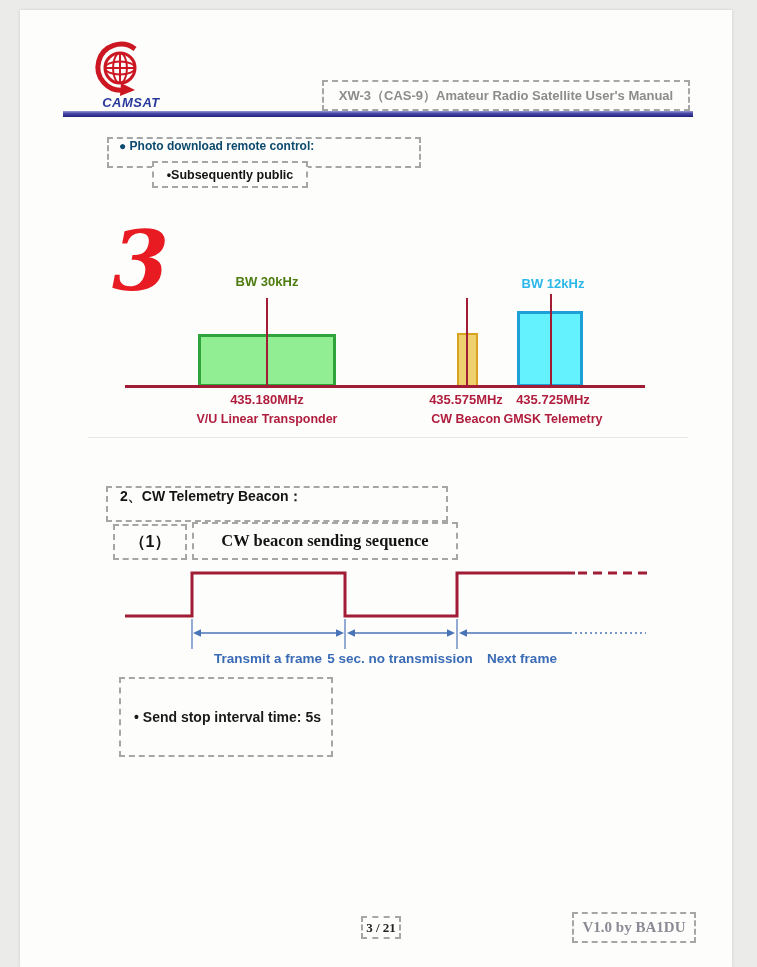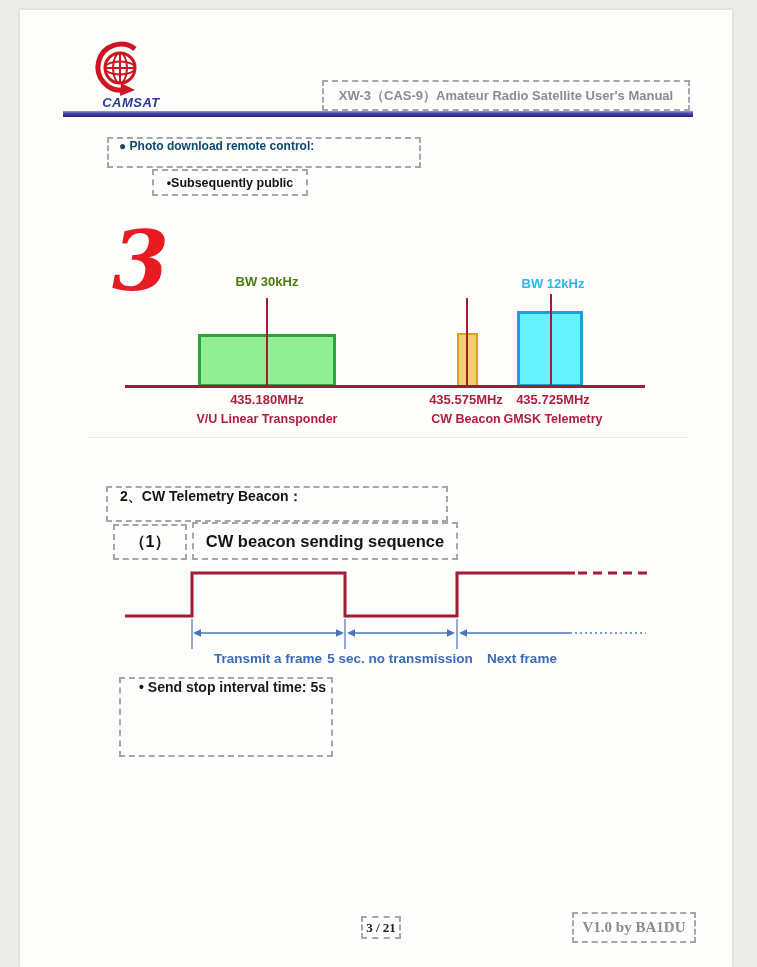--- a/index.html
+++ b/index.html
@@ -43,21 +43,20 @@
     left: 107px; top: 137px; width: 314px; height: 31px;
     display: flex; align-items: flex-start;
     padding-left: 10px;
     font-size: 12px; font-weight: bold; color: #0c4a6e;
   }
   .photo-sub {
     left: 152px; top: 161px; width: 156px; height: 27px;
     display: flex; align-items: center; justify-content: center;
     font-size: 12.5px; font-weight: bold; color: #141414;
     background: #fdfdfc;
-    margin-top: 8px;
   }
   
   .big-three {
     left: 112px; top: 220px;
     font-family: "DejaVu Serif", serif;
     font-style: italic; font-weight: bold;
     font-size: 82px; line-height: 1; color: #e81b22;
   }
   
   .bw-label { font-size: 13px; font-weight: bold; text-align: center; }
@@ -88,35 +87,35 @@
     font-size: 14px; font-weight: bold; color: #141414;
   }
   .cw-item-number {
     left: 113px; top: 524px; width: 74px; height: 36px;
     display: flex; align-items: center; justify-content: center;
     font-size: 16px; font-weight: bold; color: #141414;
   }
   .cw-item-title {
     left: 192px; top: 522px; width: 266px; height: 38px;
     display: flex; align-items: center; justify-content: center;
-    font-size: 16.5px; font-weight: bold; color: #141414;
+    font-size: 16.5px; font-weight: bold; color: #141414; font-family: Liberation Serif, serif;
   }
   
   .timing-svg { left: 120px; top: 565px; }
   .timing-label {
     top: 651px; text-align: center;
     font-size: 13.5px; font-weight: bold; color: #3a6bb5;
   }
   .tl-1 { left: 188px; width: 160px; }
   .tl-2 { left: 310px; width: 180px; }
   .tl-3 { left: 462px; width: 120px; }
   
   .notes-box {
     left: 119px; top: 677px; width: 214px; height: 80px;
-    display: flex; flex-direction: row; justify-content: center;
+    display: flex; flex-direction: column; justify-content: center;
     gap: 16px; padding-left: 13px;
   }
   .note-line { font-size: 14px; font-weight: 600; color: #1a1a1a; white-space: nowrap; }
   
   .footer-page {
     left: 361px; top: 916px; width: 40px; height: 23px;
     display: flex; align-items: center; justify-content: center;
     font-family: "Liberation Serif", serif;
     font-size: 13px; font-weight: bold; color: #222;
   }

